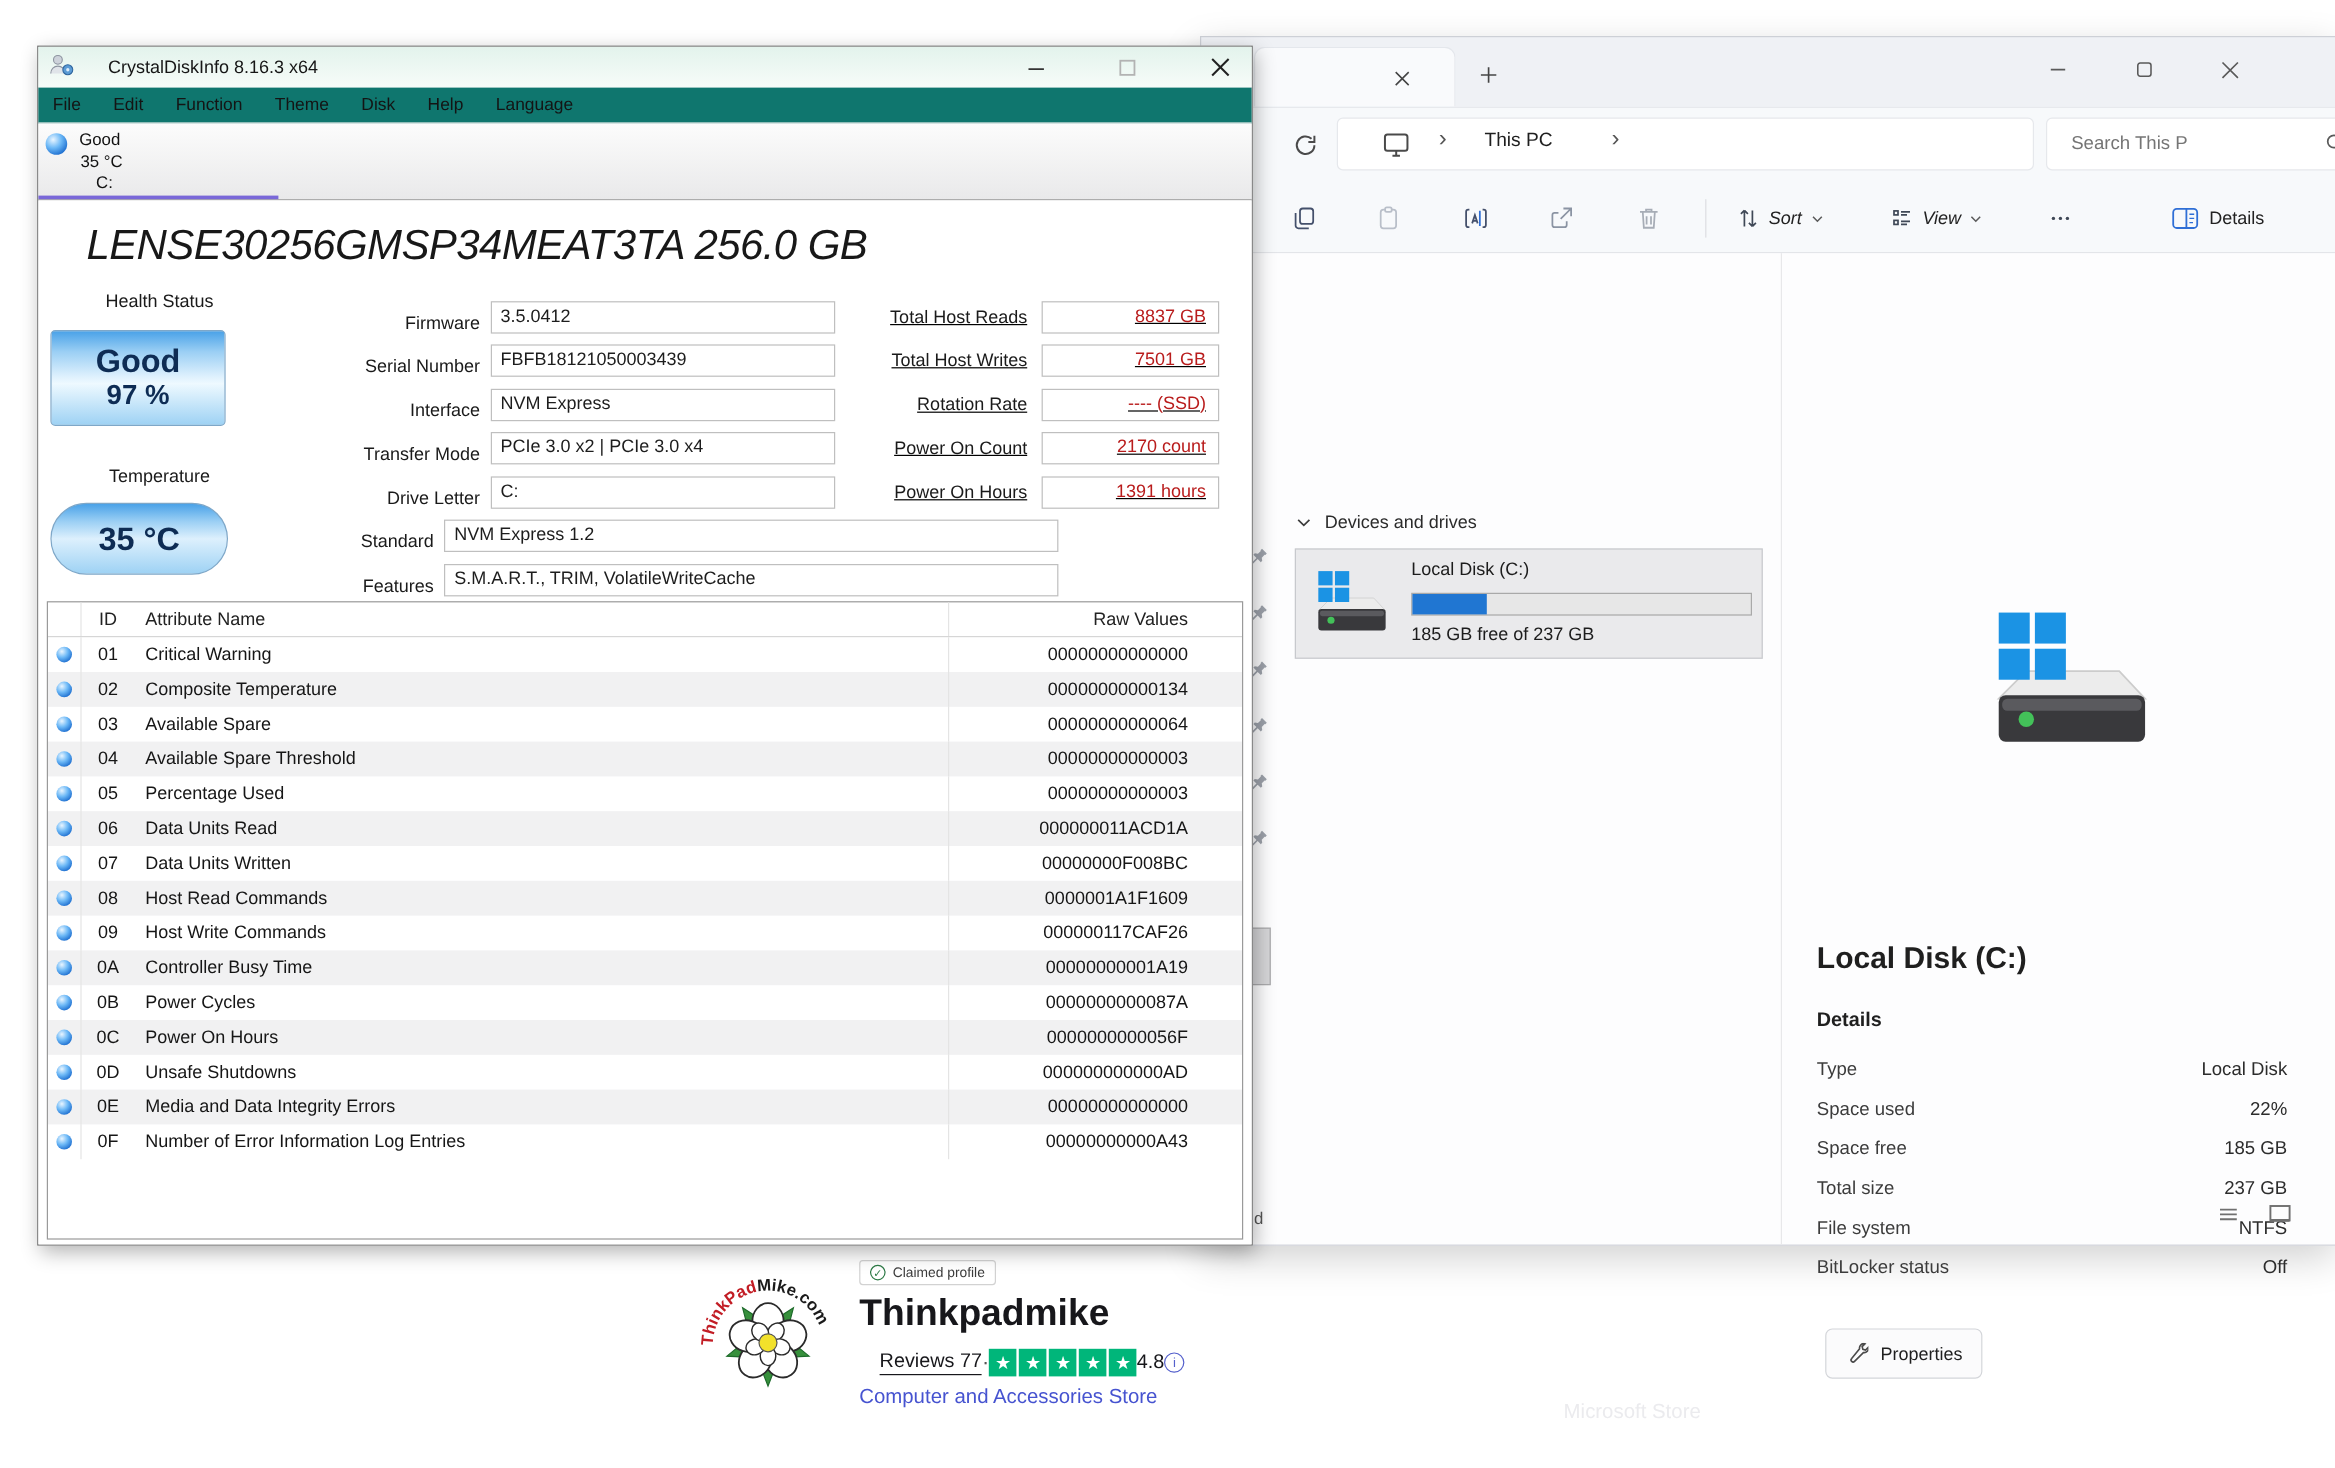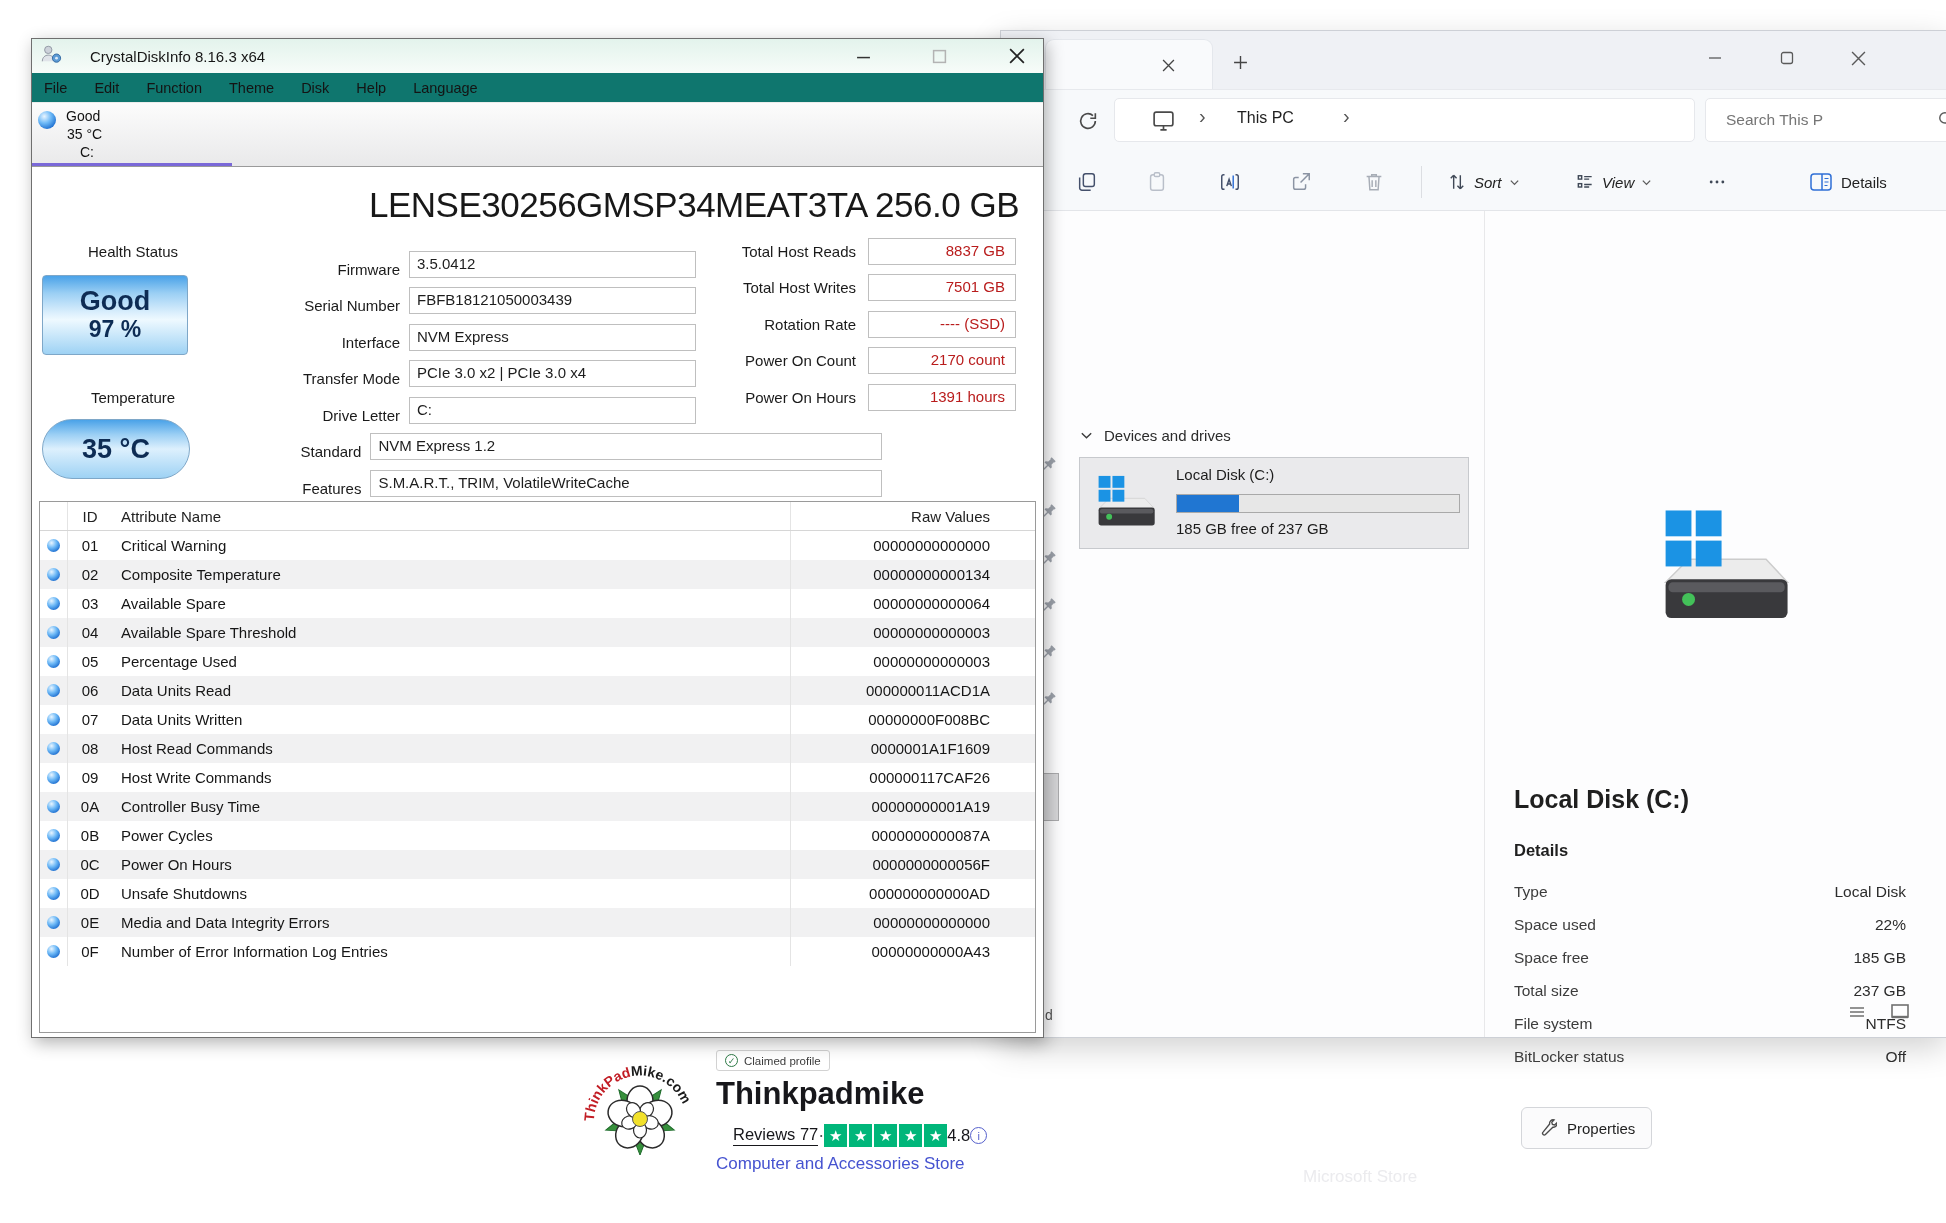--- a/index.html
+++ b/index.html
@@ -88,42 +88,42 @@
   .cdi-diskstrip { position:relative; height:64px;
     background:linear-gradient(180deg,#fcfcfc,#e9e9ea); border-bottom:1px solid #9a9a9a; }
   .ds-orb { position:absolute; left:6px; top:8px; width:18px; height:18px; border-radius:50%;
     background:radial-gradient(circle at 35% 30%, #e9f5ff 0%, #6db9f7 40%, #1e6fd0 78%, #0d4ea3 100%); }
   .ds-l1 { position:absolute; left:34px; top:5px;  font-size:14px; color:#111; }
   .ds-l2 { position:absolute; left:35px; top:23px; font-size:14px; color:#111; }
   .ds-l3 { position:absolute; left:48px; top:41px; font-size:14px; color:#111; }
   .ds-underline { position:absolute; left:0; bottom:0; width:200px; height:3px; background:#7a68d8; }
 
   .cdi-main { position:absolute; top:128px; left:0; right:0; bottom:0; background:#fff; }
-  .cdi-model { position:absolute; top:18px; left:40px; right:24px; text-align:right;
-    font-size:35px; color:#181818; letter-spacing:-0.5px; }
+  .cdi-model { position:absolute; top:18px; left:40px; right:24px; text-align:left;
+    font-size:35px; color:#181818; letter-spacing:-0.5px;font-style:italic; }
   .h-label, .t-label { position:absolute; left:18px; width:166px; text-align:center; font-size:15px; color:#1a1a1a; }
   .h-label { top:76px; } .t-label { top:222px; }
   .health-box { position:absolute; left:10px; top:108px; width:146px; height:80px; border-radius:4px;
     border:1px solid #7ea7c8; cursor:pointer; display:flex; flex-direction:column; align-items:center;
     justify-content:center; background:linear-gradient(180deg,#4aa2e8 0%,#9bcff4 22%,#ddf0fd 48%,#eef9ff 56%,#9ed2f4 100%); }
   .health-box .st { font-size:27px; font-weight:700; color:#0e2c54; line-height:1.1; }
   .health-box .pc { font-size:23px; font-weight:700; color:#0e2c54; }
   .temp-pill { position:absolute; left:10px; top:252px; width:148px; height:60px; border-radius:30px;
     border:1px solid #7ea7c8; display:flex; align-items:center; justify-content:center;
     background:linear-gradient(180deg,#4aa2e8 0%,#9bcff4 25%,#ddf0fd 50%,#9ed2f4 100%); }
   .temp-pill .tv { font-size:27px; font-weight:700; color:#0e2c54; }
 
   .cdi-info { position:absolute; left:150px; top:74px; width:700px; }
   .info-row { height:36.5px; display:flex; align-items:flex-end; }
   .info-row .lbl { width:227px; text-align:right; padding-right:9px; font-size:15px; color:#1a1a1a; }
   .info-row .box { width:287px; height:27px; border:1px solid #bfbfbf; background:#fff;
     font-size:15px; color:#1d1d1d; padding:3px 7px; overflow:hidden; white-space:nowrap; }
   .cdi-info .info-row:nth-of-type(n+6) .box { width:618px; }
 
-  .cdi-stats { position:absolute; left:520px; top:66px; width:478px; }
+  .cdi-stats { position:absolute; left:520px; top:79px; width:478px;text-decoration:underline; }
   .stat-row { height:36.5px; display:flex; align-items:center; }
   .stat-row .lbl { width:316px; text-align:right; padding-right:12px; font-size:15px; color:#1a1a1a; }
   .stat-row .box { width:148px; height:27px; border:1px solid #bfbfbf; background:#fff;
     font-size:15px; color:#b91c1c; padding:3px 10px; text-align:right; }
 
   .cdi-table { position:absolute; left:7px; top:334px; width:997px; height:532px;
     border:1px solid #9a9a9a; background:#fff; }
   .t-head { height:29px; display:flex; align-items:center; border-bottom:1px solid #d6d6d6;
     font-size:15px; color:#222; }
   .c-orb { width:28px; height:100%; display:flex; align-items:center; justify-content:center;

